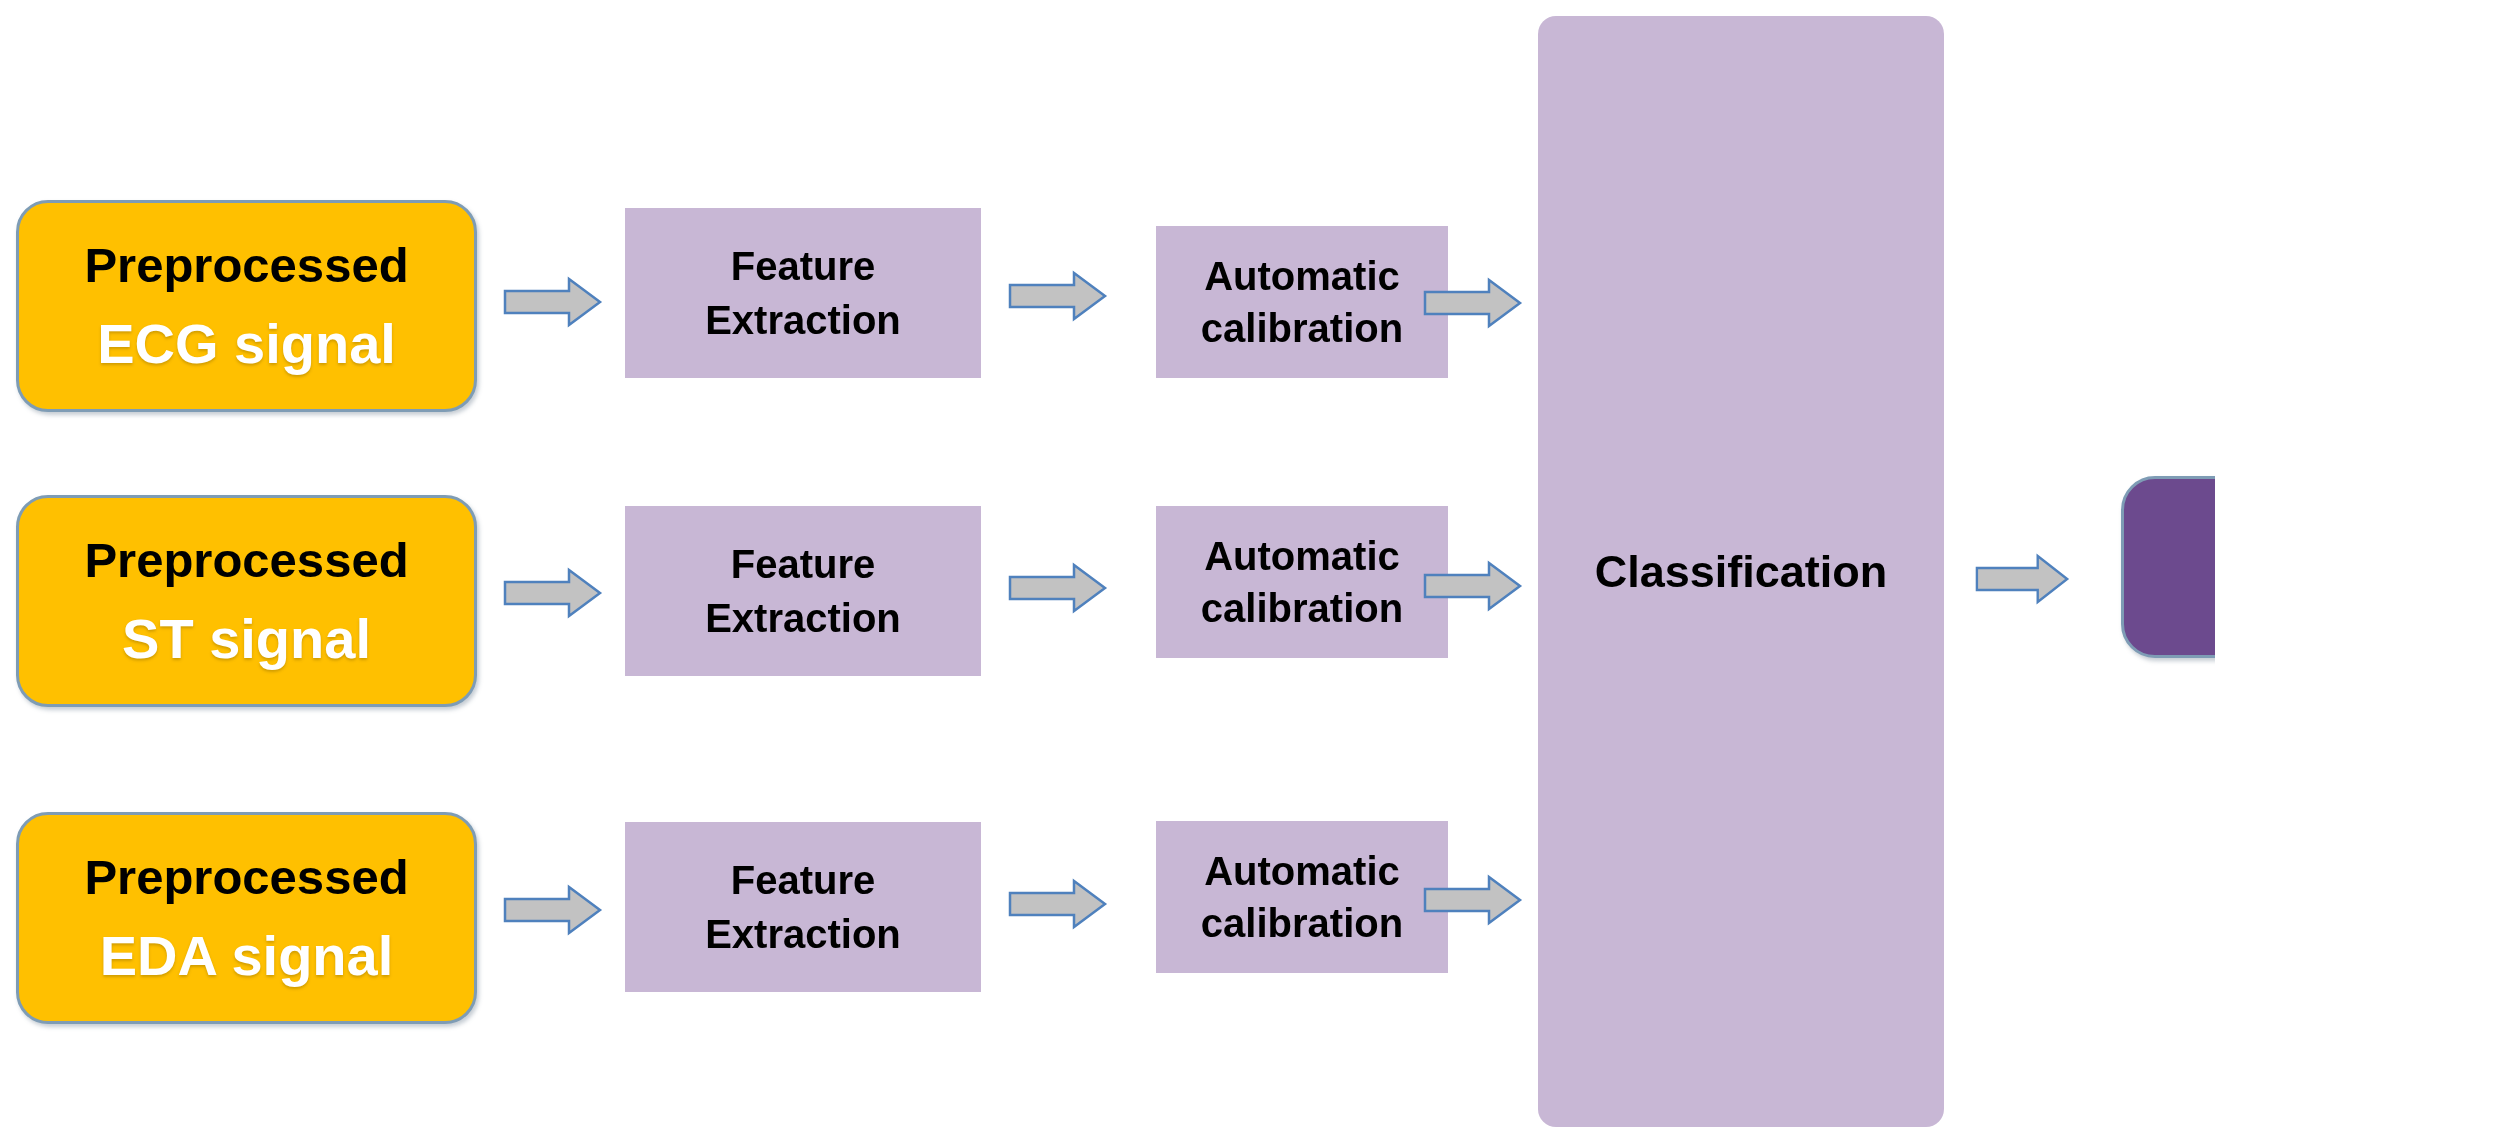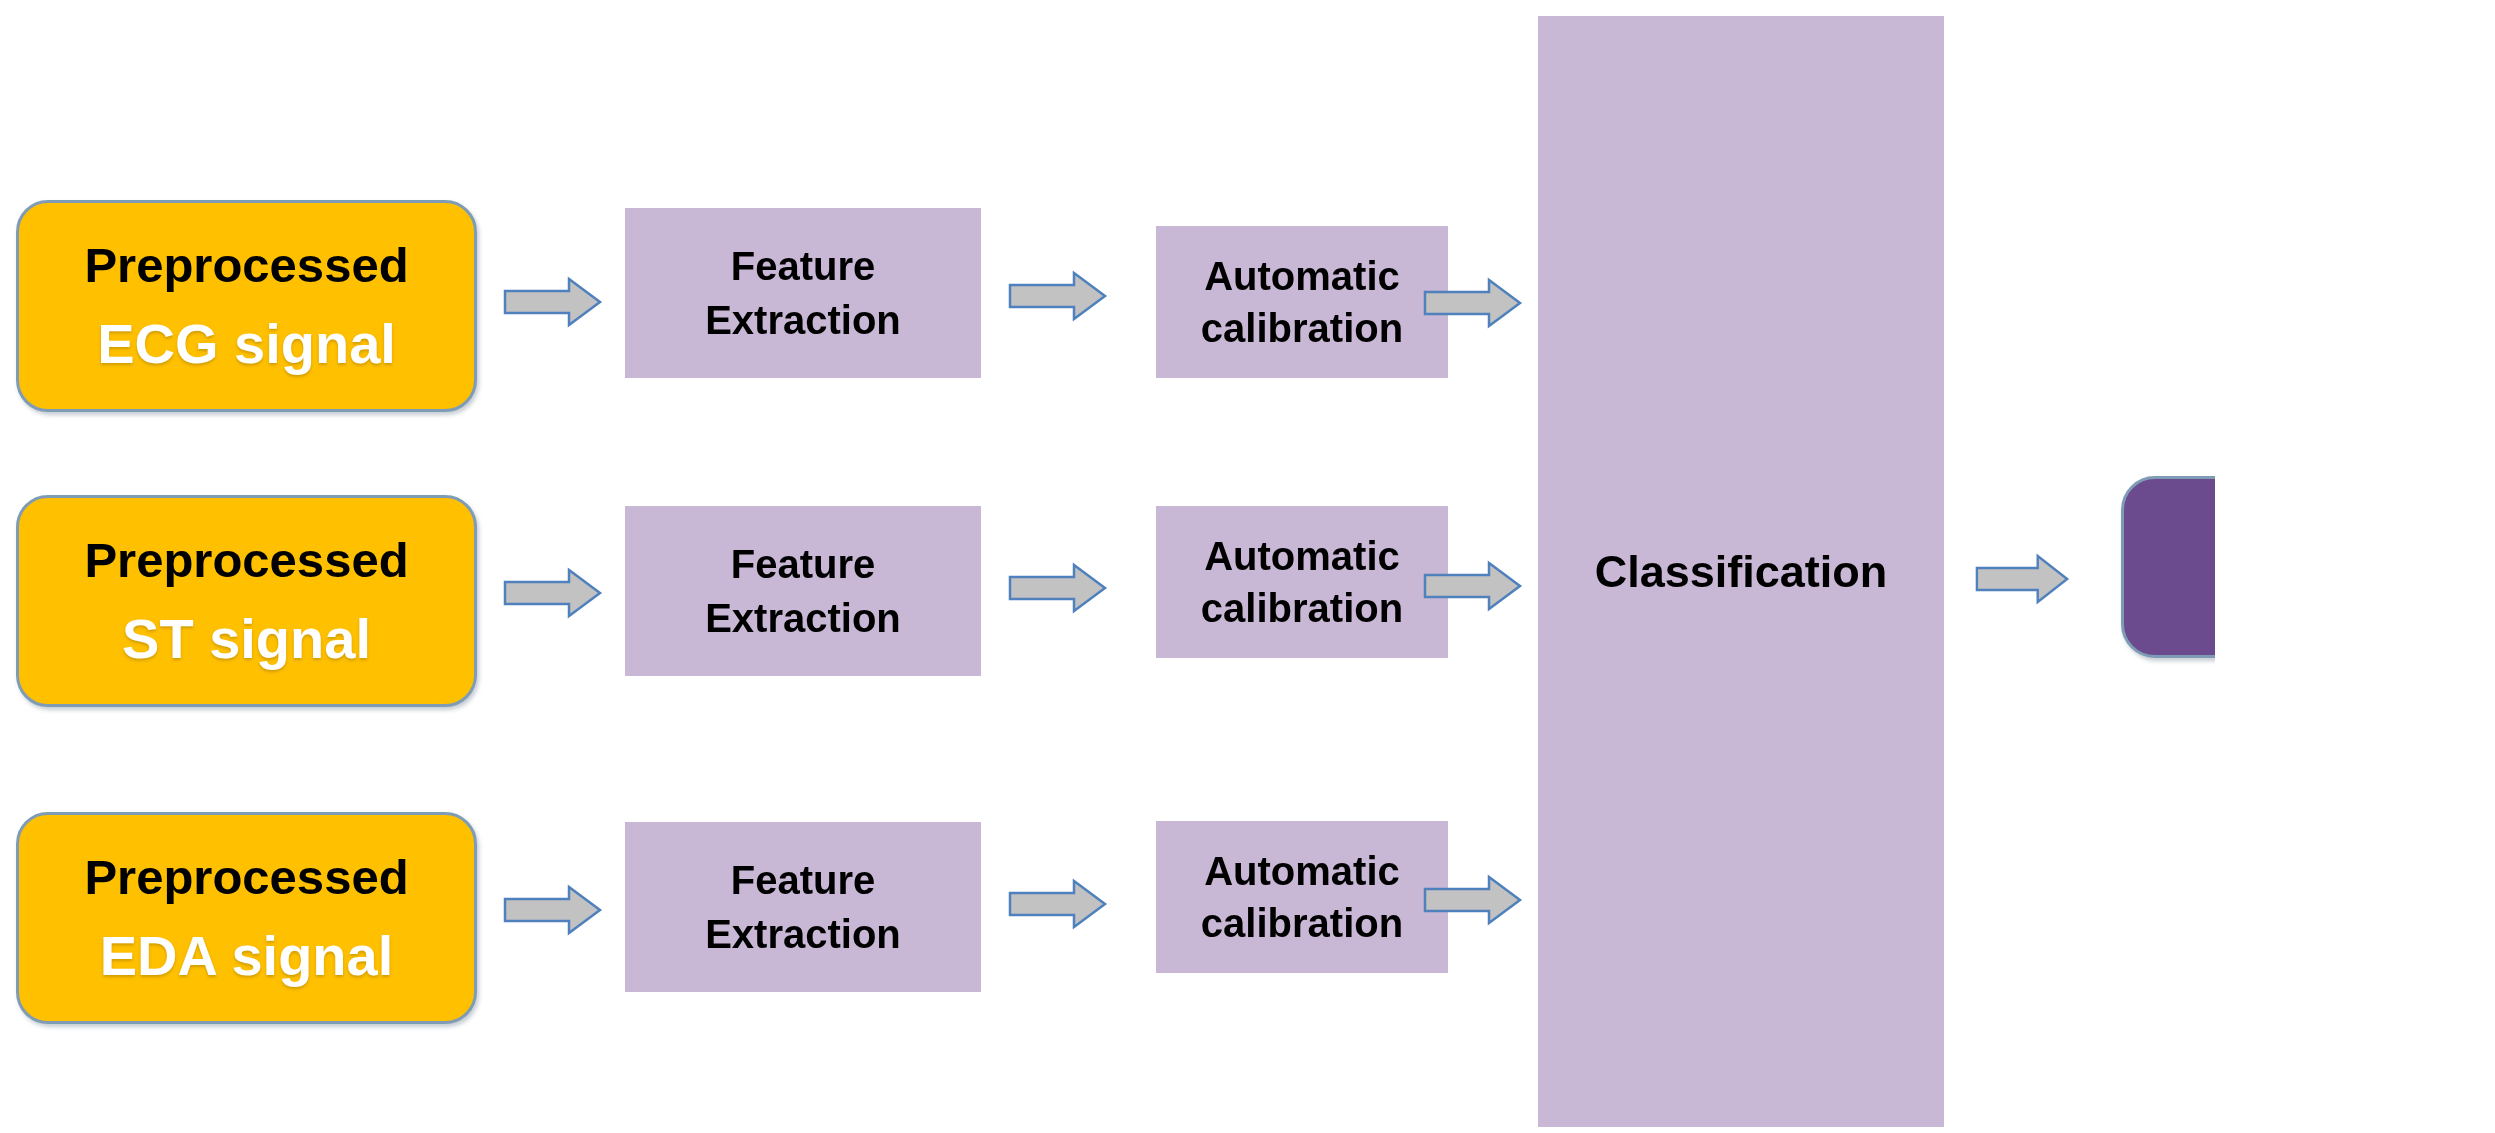--- a/index.html
+++ b/index.html
@@ -69,20 +69,21 @@
   }
   
   .classification-box {
     left: 1538px;
     top: 16px;
     width: 406px;
     height: 1111px;
     background: var(--stage-fill, #C8B7D5);
     color: var(--text-dark, #000000);
     font-size: 45px;
+    border-radius: 18px;
   }
   
   .output-box {
     left: 2121px;
     top: 476px;
     width: 356px;
     height: 182px;
     background: var(--output-fill, #6C4A8E);
     border: 3px solid var(--rounded-border, #7E9CB5);
     border-radius: 34px;

